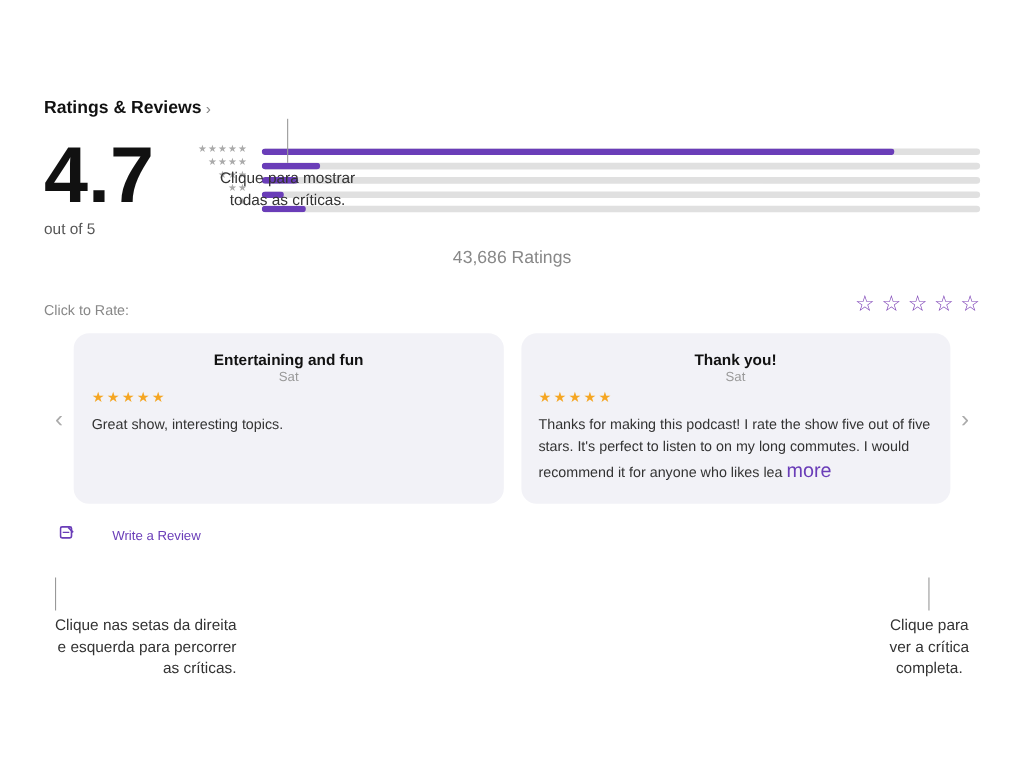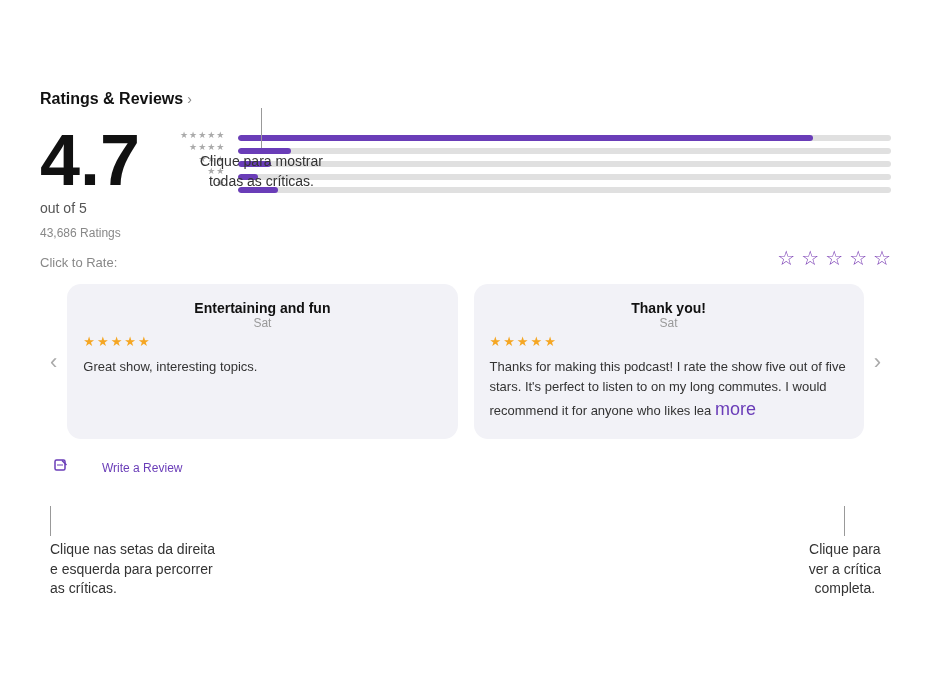--- a/index.html
+++ b/index.html
@@ -112,24 +112,24 @@
       border-radius: 3px;
       overflow: hidden;
     }
     .bar-fill {
       height: 100%;
       background: #6a3db8;
       border-radius: 3px;
     }
 
     .ratings-count {
-      text-align: left;
-      font-size: 12px;
+      text-align: center;
+      font-size: 16px;
       color: #888;
-      margin-bottom: 6px;
+      margin-bottom: 20px;
     }
 
     
     .click-to-rate {
       display: flex;
       align-items: flex-end;
       justify-content: space-between;
       margin-bottom: 14px;
     }
     .click-to-rate-label {
@@ -247,20 +247,21 @@
       font-size: 14px;
       color: #333;
       line-height: 1.4;
       text-align: center;
       max-width: 160px;
     }
 
     
     .annotation-left-wrapper {
       position: relative;
+      text-align: right;
     }
     .annotation-right-wrapper {
       position: relative;
     }
 
     
     .line-up-left {
       width: 1px;
       height: 30px;
       background: #999;

